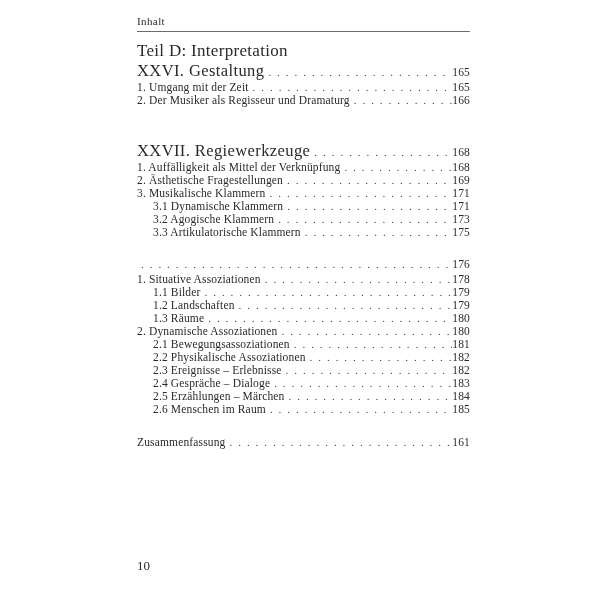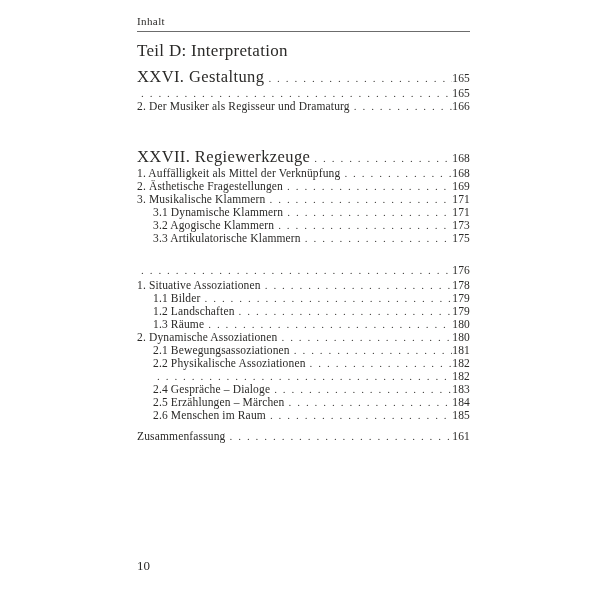--- a/index.html
+++ b/index.html
@@ -26,21 +26,21 @@
     border: 0;
     border-top: 1.6px solid var(--rule, #6c6c6c);
   }
   .part-title {
     font-size: 17px;
     font-weight: 400;
     letter-spacing: 0.3px;
     line-height: 22px;
     margin: 7px 0 0 0;
   }
-  #sections .section:nth-child(1) { margin-top: 6px; }
+  #sections .section:nth-child(1) { }
   #sections .section:nth-child(2) { margin-top: 35px; }
   #sections .section:nth-child(3) { margin-top: 17px; }
   .toc-row {
     display: flex;
     align-items: baseline;
     font-size: 11.5px;
     line-height: 13px;
     letter-spacing: 0.15px;
   }
   .heading-row { line-height: 17px; }
@@ -56,21 +56,21 @@
     white-space: nowrap;
     padding: 0 3px 0 4px;
     color: #3f3d3a;
     font-size: 11px;
   }
   .dots::after {
     content: ". . . . . . . . . . . . . . . . . . . . . . . . . . . . . . . . . . . . . . . . . . . . . . . . . . . . . . . . . . . . . . . . . . . .";
     letter-spacing: 1.6px;
   }
   .pagenum { white-space: nowrap; }
-  .summary-row { margin-top: 8px; }
+  .summary-row { margin-top: 20px; }
   .folio {
     position: absolute;
     left: 137px; top: 558px;
     font-size: 13px;
   }
 </style>
 </head>
 <body>
 
 <div class="page">
@@ -79,20 +79,21 @@
     <hr class="header-rule">
     <h1 class="part-title">Teil D: Interpretation</h1>
     <div id="sections">
         <div class="section">
           <div class="toc-row heading-row">
             <span class="label">XXVI. Gestaltung</span>
             <span class="dots"></span>
             <span class="pagenum">165</span>
           </div>
           <div class="toc-row entry-row">
+            <span class="label">1. Umgang mit der Zeit</span>
             <span class="dots"></span>
             <span class="pagenum">165</span>
           </div>
           <div class="toc-row entry-row">
             <span class="label">2. Der Musiker als Regisseur und Dramaturg</span>
             <span class="dots"></span>
             <span class="pagenum">166</span>
           </div>
         </div>
         <div class="section">
@@ -166,20 +167,21 @@
             <span class="label">2.1 Bewegungsassoziationen</span>
             <span class="dots"></span>
             <span class="pagenum">181</span>
           </div>
           <div class="toc-row entry-row indent-1">
             <span class="label">2.2 Physikalische Assoziationen</span>
             <span class="dots"></span>
             <span class="pagenum">182</span>
           </div>
           <div class="toc-row entry-row indent-1">
+            <span class="label">2.3 Ereignisse – Erlebnisse</span>
             <span class="dots"></span>
             <span class="pagenum">182</span>
           </div>
           <div class="toc-row entry-row indent-1">
             <span class="label">2.4 Gespräche – Dialoge</span>
             <span class="dots"></span>
             <span class="pagenum">183</span>
           </div>
           <div class="toc-row entry-row indent-1">
             <span class="label">2.5 Erzählungen – Märchen</span>

